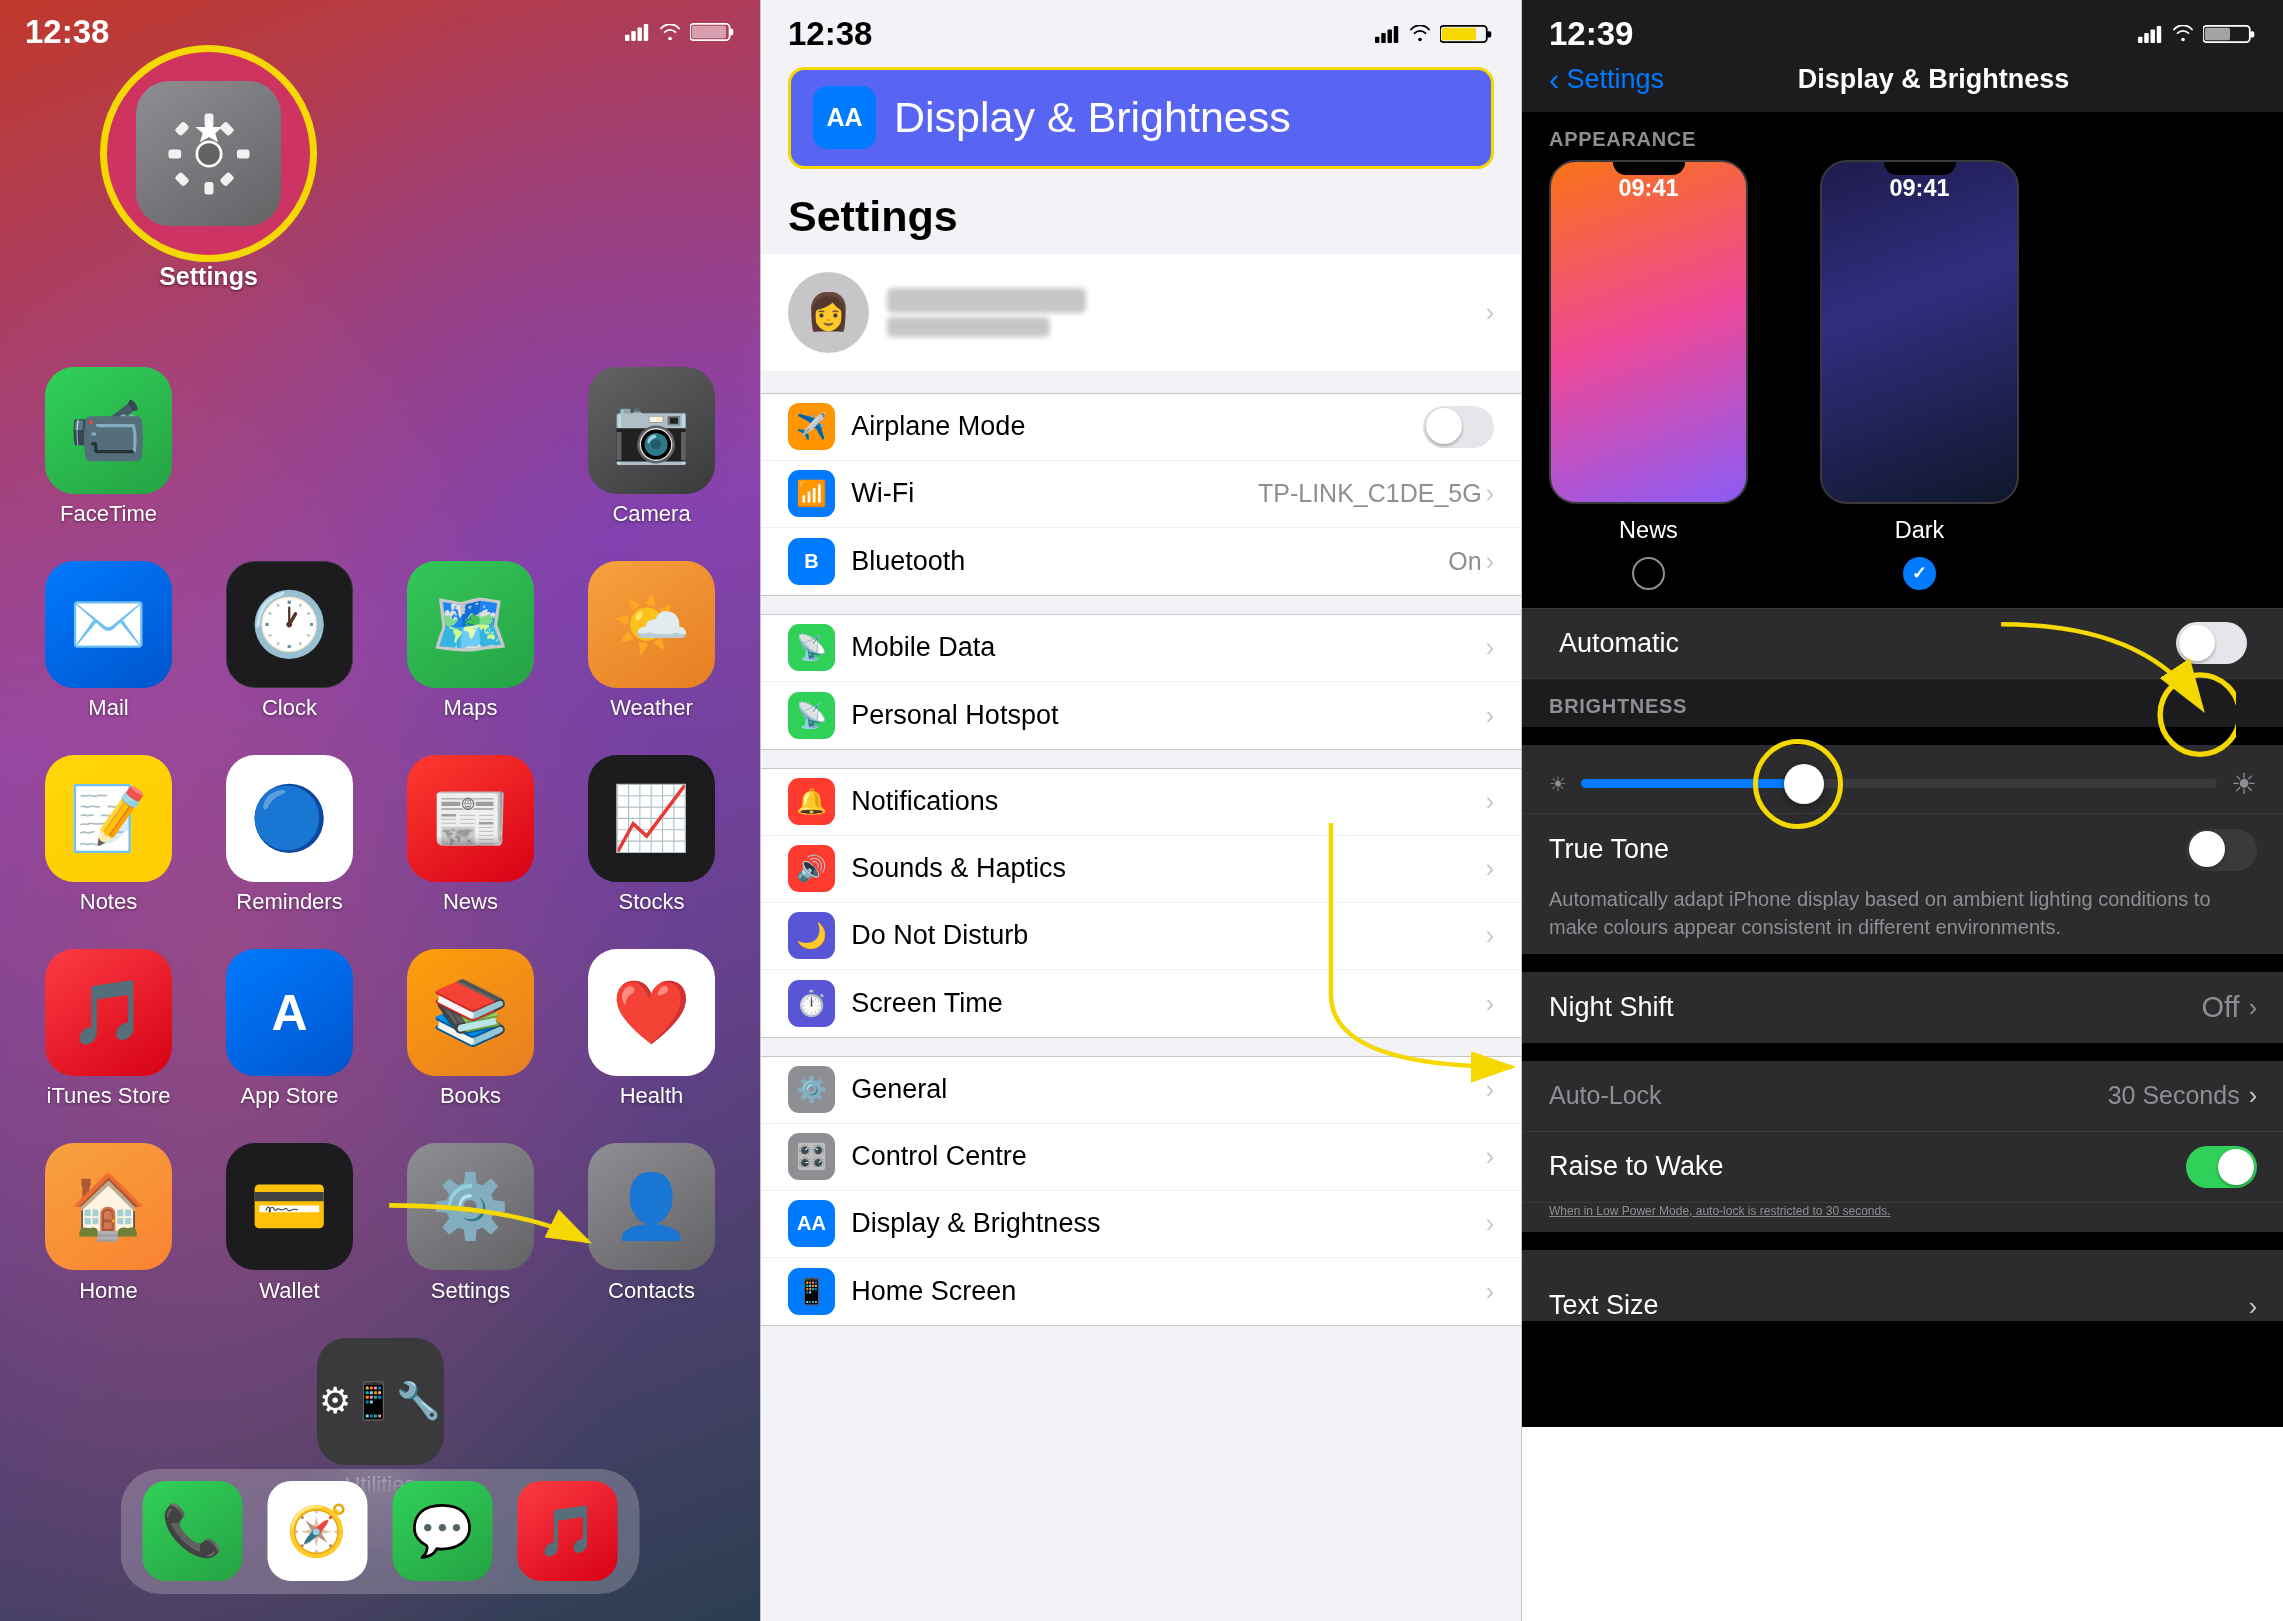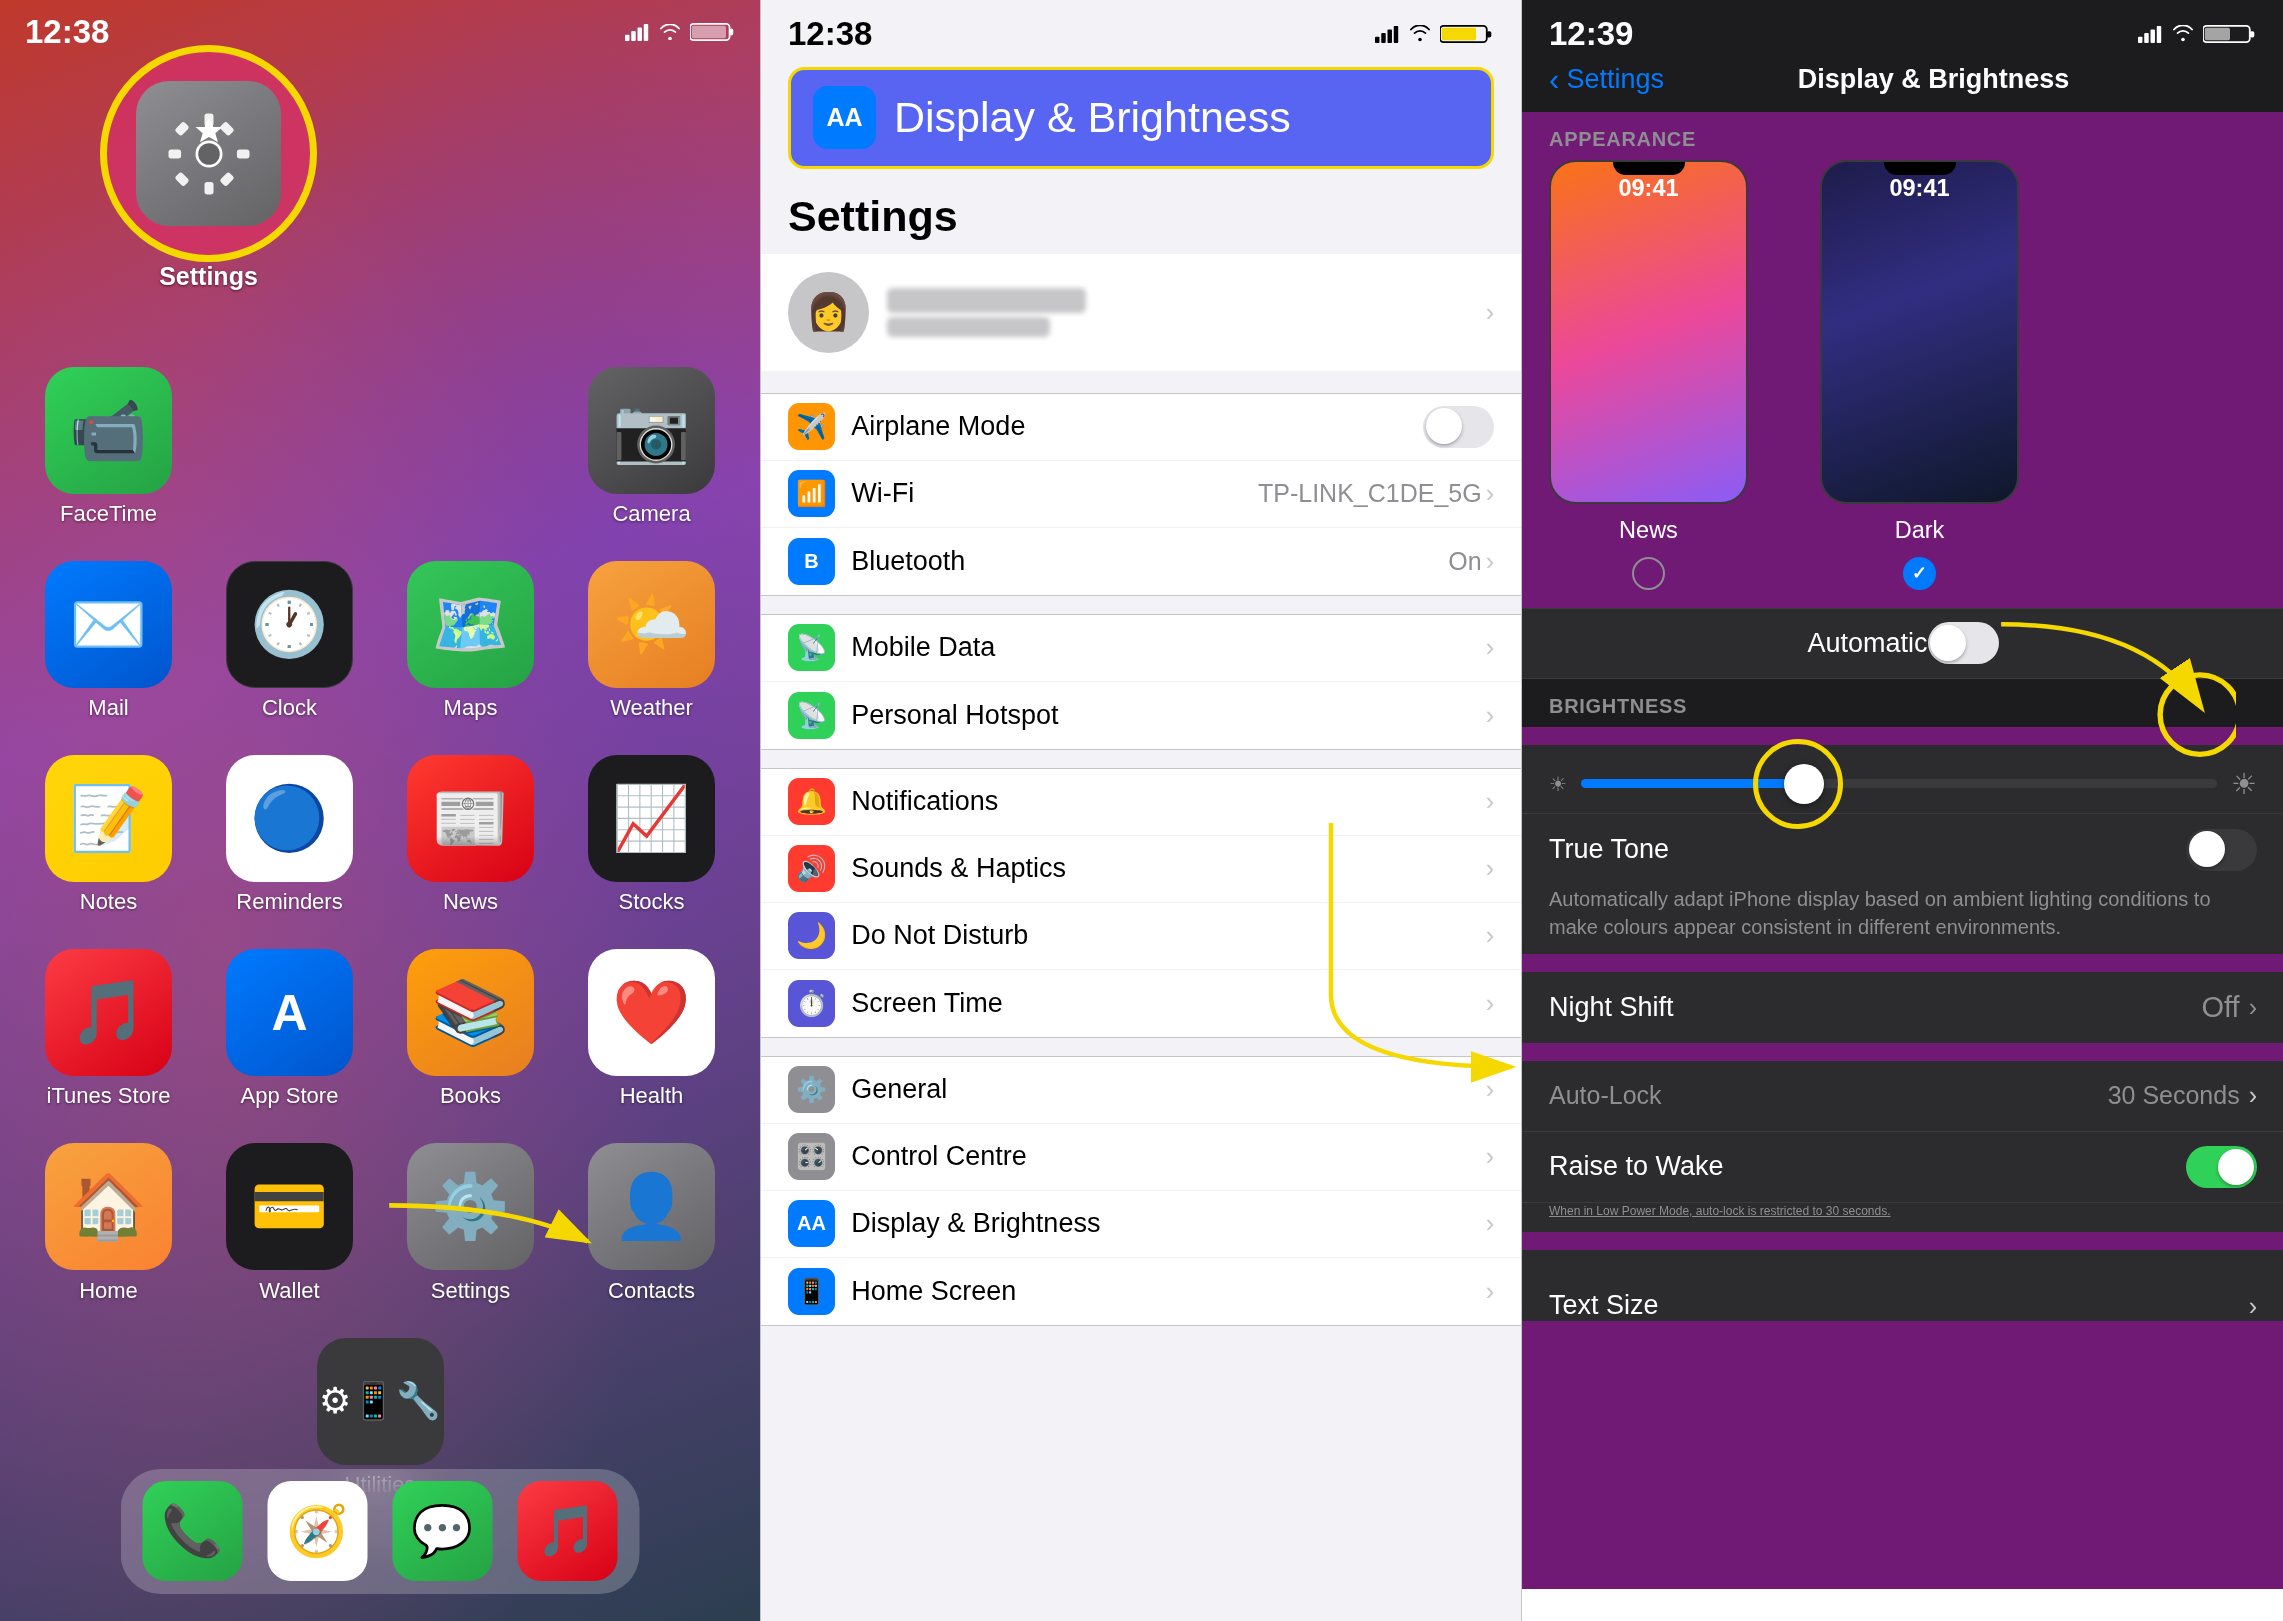--- a/index.html
+++ b/index.html
@@ -385,22 +385,22 @@
       border-radius: 50%;
       background: white;
       top: 2.7px;
       left: 2.7px;
       box-shadow: 0 1.8px 3.6px rgba(0,0,0,0.3);
     }
 
     
     .panel-display {
       width: 762px;
-      height: 1589px;
-      background: #701a75;
+      height: 1427px;
+      background: #000000;
       position: relative;
       flex-shrink: 0;
     }
     .panel-display .status-bar {
       background: #1c1c1e;
       padding: 14.5px 27px 0;
     }
     .panel-display .status-bar-time { color: white; }
     .panel-display .status-bar-icons svg { fill: white; }
 
@@ -503,22 +503,22 @@
       content: '✓';
       color: white;
       font-size: 18px;
       font-weight: 700;
     }
 
     
     .display-row {
       display: flex;
       align-items: center;
-      justify-content: center;
-      padding: 0 10px;
+      justify-content: space-between;
+      padding: 0 37px;
       height: 71px;
       background: #2c2c2e;
     }
     .display-row-label {
       font-size: 27px;
       color: white;
     }
     .toggle-green {
       width: 71px;
       height: 42px;

